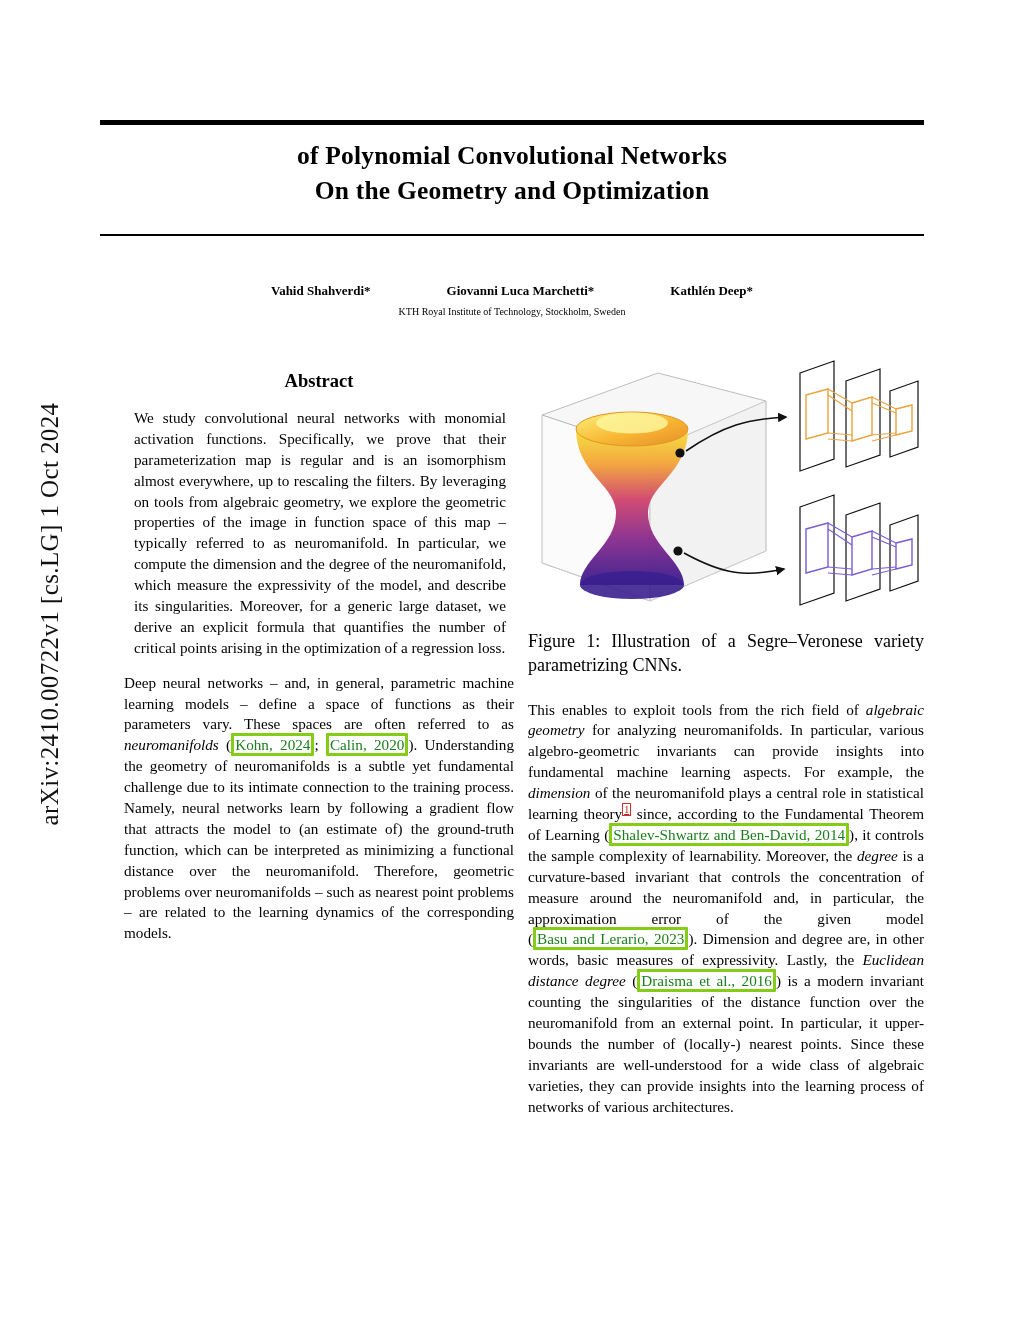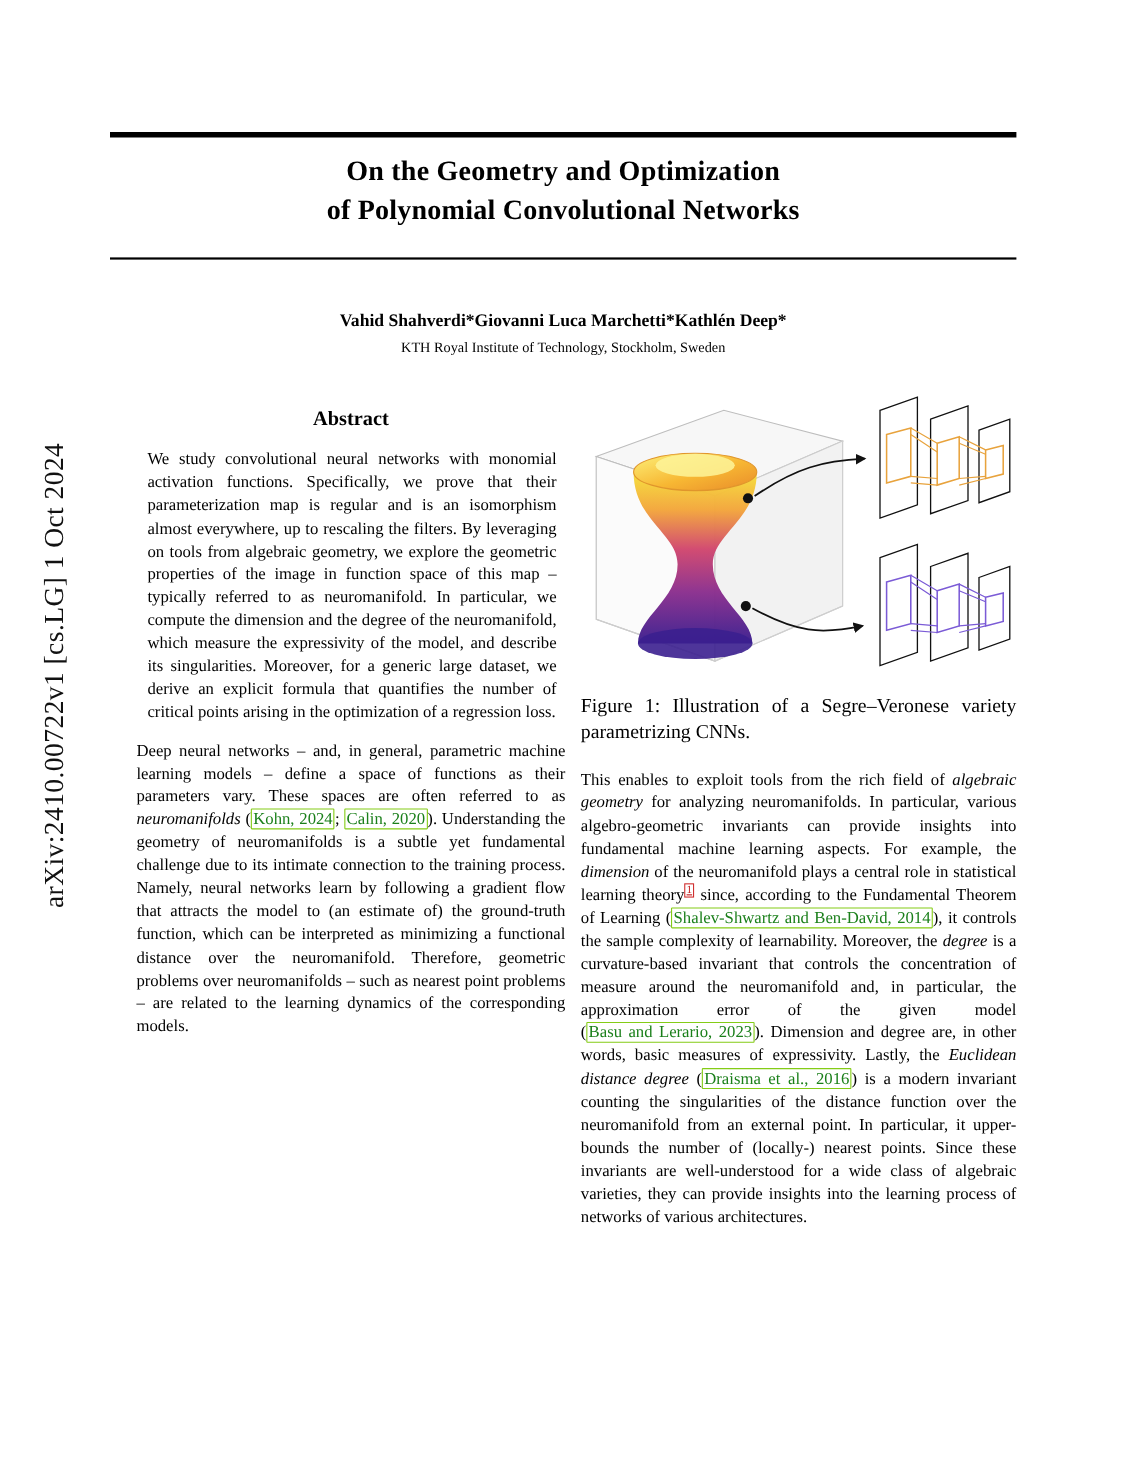--- a/index.html
+++ b/index.html
@@ -73,26 +73,27 @@
   .authors {
     position: absolute;
     left: 0;
     top: 283px;
     width: 824px;
     text-align: center;
   }
   .authors .names {
     display: flex;
     justify-content: center;
-    font-size: 16px;
+    gap: 76px;
+    font-size: 13px;
     font-weight: bold;
   }
   .authors .affil {
     margin-top: 7px;
-    font-size: 13px;
+    font-size: 10px;
     font-family: Liberation Serif, serif;
   }
 
   .col-left {
     position: absolute;
     left: 0;
     top: 371px;
     width: 390px;
     margin-left: 24px;
   }
@@ -126,21 +127,21 @@
   h2.section {
     font-size: 18px;
     font-weight: bold;
     margin: 26px 0 13px 0;
     letter-spacing: 0.3px;
   }
   h2.section .num { margin-right: 14px; }
 
   .cite {
     color: #1a7f1a;
-    border: 1px solid #84cc16;
+    border: 3px solid #84cc16;
     padding: 0 1px;
     border-radius: 1px;
     text-decoration: none;
     white-space: nowrap;
   }
   .footnote-ref {
     color: #c01818;
     border: 1px solid #d03030;
     font-size: 10px;
     vertical-align: super;
@@ -170,22 +171,22 @@
 <div class="page">
 
   <div class="arxiv-stamp">arXiv:2410.00722v1  [cs.LG]  1 Oct 2024</div>
 
   <div class="content">
 
     <div class="rule-top"></div>
     <div class="rule-bottom"></div>
 
     <div class="title">
+      <div>of Polynomial Convolutional Networks</div>
       <div>On the Geometry and Optimization</div>
-      <div>of Polynomial Convolutional Networks</div>
     </div>
 
     <div class="authors">
       <div class="names">
         <span>Vahid Shahverdi*</span>
         <span>Giovanni Luca Marchetti*</span>
         <span>Kathlén Deep*</span>
       </div>
       <div class="affil">KTH Royal Institute of Technology, Stockholm, Sweden</div>
     </div>

